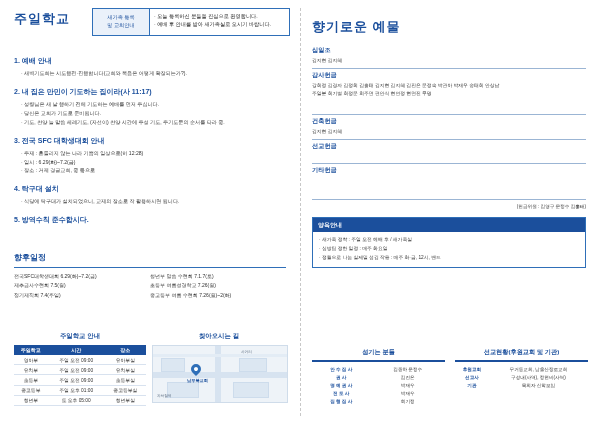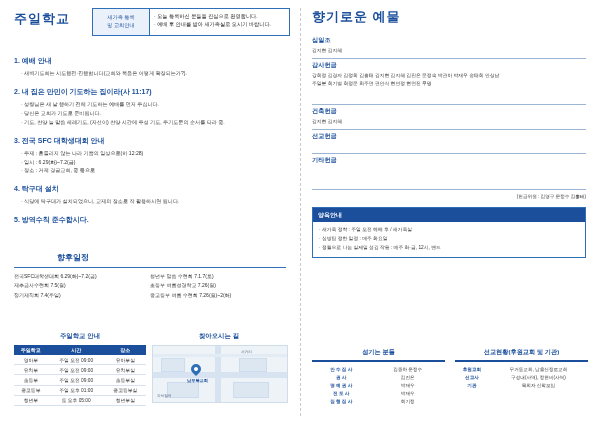--- a/index.html
+++ b/index.html
@@ -6,21 +6,21 @@
   body{
     width:600px;height:424px;
     background:#ffffff;
     font-family:"Liberation Sans", sans-serif;
     color:#1a1a1a;
     overflow:hidden;
   }
   .page{position:relative;width:600px;height:424px;box-sizing:border-box;}
   .col{position:absolute;top:0;height:424px;box-sizing:border-box;}
   .left{left:0;width:300px;padding:10px 10px 6px 14px;}
-  .right{left:300px;width:300px;padding:8px 14px 6px 12px;}
+  .right{left:300px;width:300px;padding:18px 14px 6px 12px;}
   .divider{position:absolute;left:300px;top:8px;width:0;height:408px;border-left:1px dashed #c8c8c8;}
 
   h1.title{
     font-size:13px;font-weight:bold;color:#1b4f9c;margin:0 0 8px 0;letter-spacing:1px;
   }
 
   
   .notice{
     position:absolute;left:92px;top:8px;width:196px;height:26px;
     border:1px solid #2f6fb8;display:flex;align-items:stretch;
@@ -34,21 +34,21 @@
 
   
   .ann{margin-top:28px;}
   .ann .item{margin-bottom:9px;}
   .ann .hd{font-size:7px;font-weight:bold;color:#1b4f9c;margin-bottom:3px;}
   .ann .bd{font-size:5.1px;line-height:1.75;color:#333;padding-left:7px;}
   .ann .bd div{white-space:nowrap;}
 
   
   .sched{position:absolute;left:14px;top:252px;width:272px;}
-  .sched .shd{font-size:8px;font-weight:bold;color:#1b4f9c;margin-bottom:4px;margin-left:43px;}
+  .sched .shd{font-size:8px;font-weight:bold;color:#1b4f9c;margin-bottom:4px;}
   .sched .line{border-top:1px solid #2f6fb8;margin-bottom:4px;}
   .sched .grid{display:flex;font-size:5px;line-height:1.85;color:#333;}
   .sched .grid .c{flex:1;}
 
   
   .panel-l{position:absolute;left:14px;top:332px;width:132px;}
   .panel-r{position:absolute;left:152px;top:332px;width:134px;}
   .ptitle{font-size:6.4px;font-weight:bold;color:#1b4f9c;text-align:center;margin-bottom:4px;}
   table.tbl{width:100%;border-collapse:collapse;font-size:4.8px;}
   table.tbl th{

